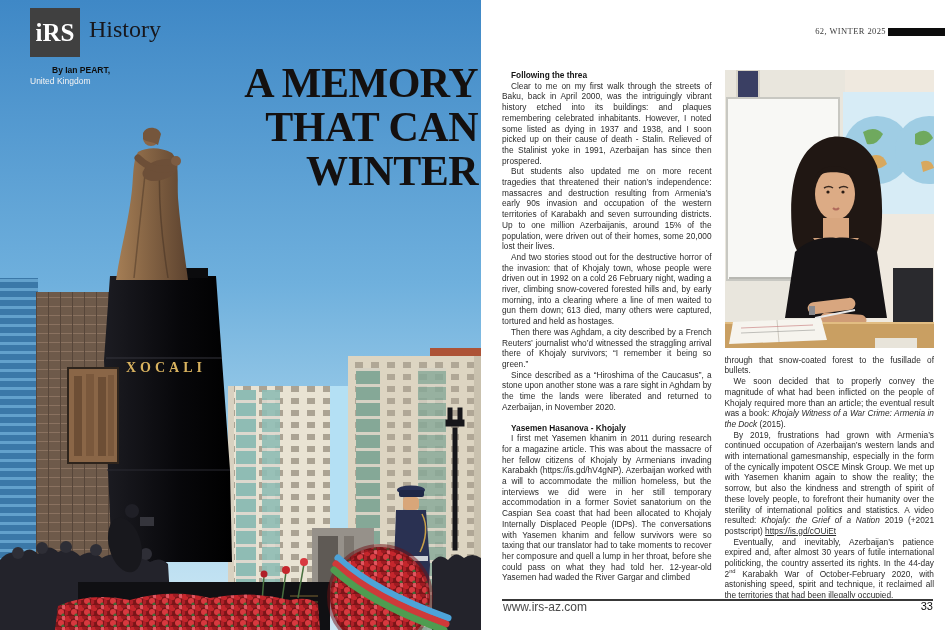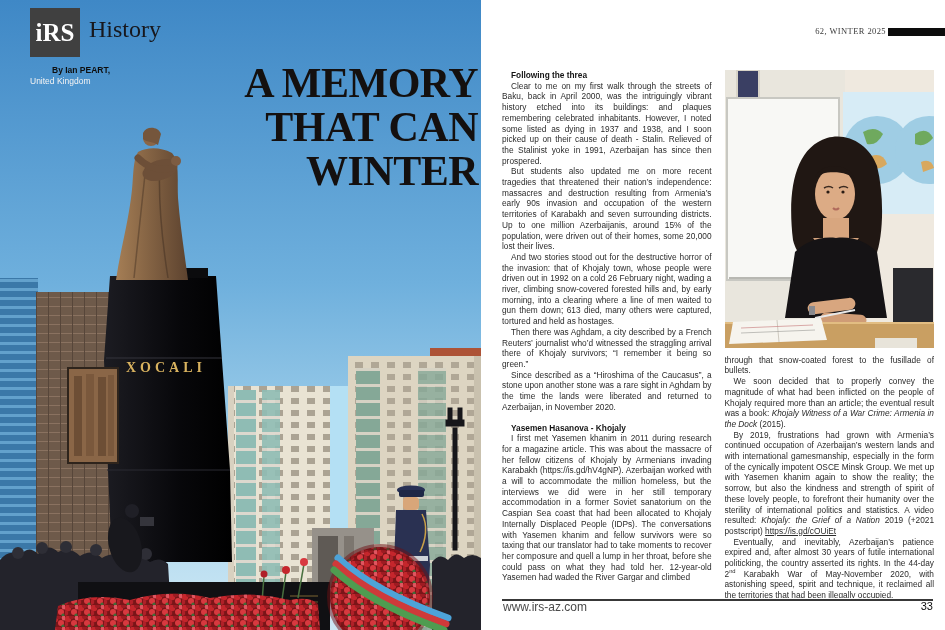--- a/index.html
+++ b/index.html
@@ -296,21 +296,21 @@
           <line x1="52" y1="250" x2="54" y2="272" stroke="#cfcac0" stroke-width="1"></line>
           <line x1="16" y1="258" x2="88" y2="255" stroke="#cc8888" stroke-width="1" opacity="0.7"></line>
           <line x1="16" y1="263" x2="90" y2="260" stroke="#9a9a96" stroke-width="1" opacity="0.6"></line>
           <rect x="150" y="268" width="42" height="10" fill="#e8e4da"></rect>
         </g>
       </svg>
       <div>
           <div class="para noindent"><span>through that snow-coated forest to the fusillade of bullets.</span></div>
           <div class="para"><span>We soon decided that to properly convey the magnitude of what had been inflicted on the people of Khojaly required more than an article; the eventual result was a book: </span><span class="it">Khojaly Witness of a War Crime: Armenia in the Dock</span><span> (2015).</span></div>
           <div class="para"><span>By 2019, frustrations had grown with Armenia’s continued occupation of Azerbaijan’s western lands and with international gamesmanship, especially in the form of the cynically impotent OSCE Minsk Group. We met up with Yasemen khanim again to show the reality; the sorrow, but also the kindness and strength of spirit of these lovely people, to forefront their humanity over the sterility of international politics and statistics. A video resulted: </span><span class="it">Khojaly: the Grief of a Nation</span><span> 2019 (+2021 postscript) </span><span class="url">https://is.gd/cOUiEt</span></div>
-          <div class="para"><span>Eventually, and inevitably, Azerbaijan’s patience expired and, after almost 30 years of futile international politicking, the country asserted its rights. In the 44-day 2</span><sup>nd</sup><span> Karabakh War of May-November 2020, with astonishing speed, spirit and technique, it reclaimed all the territories that had been illegally occupied.</span></div>
+          <div class="para"><span>Eventually, and inevitably, Azerbaijan’s patience expired and, after almost 30 years of futile international politicking, the country asserted its rights. In the 44-day 2</span><sup>nd</sup><span> Karabakh War of October-February 2020, with astonishing speed, spirit and technique, it reclaimed all the territories that had been illegally occupied.</span></div>
         </div>
     </div>
   </div>
 
   <div class="footer-rule"></div>
   <div class="footer-url">www.irs-az.com</div>
   <div class="page-num">33</div>
 </div>
 
 </body></html>

